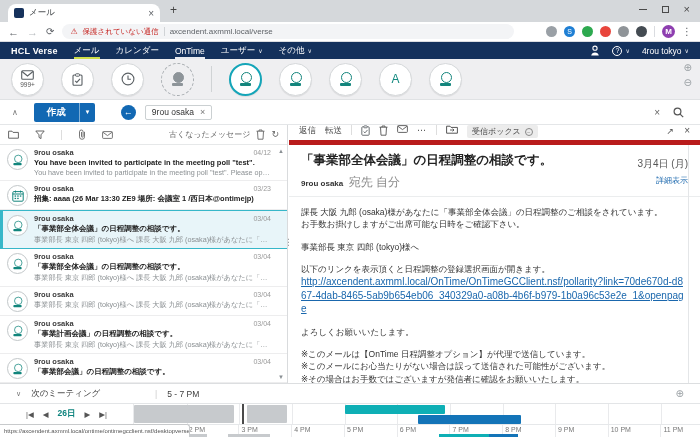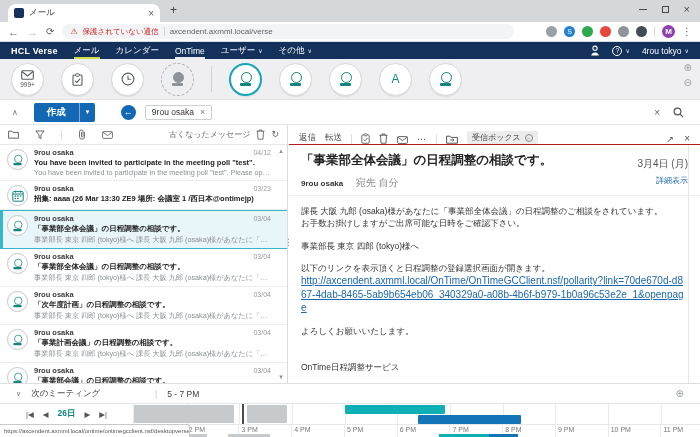--- a/index.html
+++ b/index.html
@@ -85,35 +85,35 @@
   .sender{font-weight:bold;font-size:7.5px;color:#3a3a3a;flex:1;white-space:nowrap;overflow:hidden;}
   .mdate{font-size:7px;color:#999;margin-left:4px;}
   .subj{font-size:7.5px;font-weight:bold;color:#222;white-space:nowrap;overflow:hidden;text-overflow:ellipsis;margin-top:1px;}
   .prev{font-size:7.2px;color:#8b9093;white-space:nowrap;overflow:hidden;text-overflow:ellipsis;margin-top:1px;}
   .item.sel{background:#e8f5f9;border-top:1px solid #37b7c9;border-bottom:1px solid #37b7c9;}
   .item.sel::before{content:"";position:absolute;left:0;top:0;bottom:0;width:3px;background:#37b7c9;}
   .scrollarrow{position:absolute;right:3px;font-size:6px;color:#8a9094;z-index:3;}
   .splitdots{position:absolute;left:284px;top:112px;color:#9aa0a4;font-size:9px;z-index:3;}
   
   #rpane{position:absolute;left:289px;right:0;top:0;bottom:0;}
-  .rptoolbar{height:20px;border-bottom:1px solid #b91c1c;display:flex;align-items:flex-end;padding:0 10px;gap:9px;font-size:8.5px;color:#444;}
+  .rptoolbar{height:20px;border-bottom:5px solid #b91c1c;display:flex;align-items:flex-start;padding:0 10px;gap:9px;font-size:8.5px;color:#444;}
   .rp-sep{width:1px;height:10px;background:#ddd;}
   .dots{font-size:9px;color:#555;letter-spacing:1px;}
   .fchip{background:#ececec;border-radius:2px;height:13px;display:flex;align-items:center;gap:4px;padding:0 5px;font-size:8px;color:#444;}
   .mcirc{width:8px;height:8px;border:1px solid #888;border-radius:50%;font-size:6px;line-height:6px;display:flex;align-items:center;justify-content:center;color:#888;}
   .rp-right{margin-left:auto;display:flex;align-items:center;gap:10px;color:#555;}
   .expand{font-size:9px;} .rpclose{font-size:10px;}
   .rpheader{padding:7px 12px 5px;border-bottom:1px solid #ebedee;position:relative;}
   .rpsubject{font-size:12.5px;font-weight:bold;color:#222;padding-right:72px;}
   .rpmeta{position:absolute;right:12px;top:8px;text-align:right;}
   .rpdate{font-size:10px;color:#555;}
   .rpdetails{font-size:8px;color:#1a67ad;margin-top:4px;display:block;}
   .fromline{margin-top:3px;}
   .rpsender{font-size:8px;font-weight:bold;color:#333;}
-  .rpto{font-size:10px;color:#8a8a8a;margin-left:8px;}
+  .rpto{font-size:12px;color:#8a8a8a;margin-left:1px;}
   .rpbody{padding:9px 12px;font-size:8.5px;color:#333;line-height:1.45;}
   .rpbody p{margin:0 0 10px;}
   .rpbody .notes{margin-bottom:0;}
   .rpbody .sig{margin-top:24px;}
   .bodylink{color:#1a67ad;text-decoration:underline;word-break:break-all;font-size:10px;display:inline-block;line-height:1.35;}
   .rpscroll{position:absolute;right:11px;top:20px;bottom:0;width:1px;background:#e4e6e8;}
   
   #meetingbar{top:383px;height:20px;background:#fff;border-top:1px solid #dcdee0;display:flex;align-items:center;padding:0 16px;gap:10px;font-size:8.5px;color:#3c3c3c;}
   .mb-chev{font-size:7px;color:#777;}
   .mb-link{color:#0e847e;margin-top:44px;}
@@ -392,21 +392,20 @@
         </div>
         <div class="item">
           <span class="av">
             <span class="pglyph s"></span>
           </span>
           <span class="ct">
             <span class="l1">
               <span class="sender">9rou osaka</span>
               <span class="mdate">03/04</span>
             </span>
-            <div class="subj">「次年度計画」の日程調整の相談です。</div>
             <div class="prev">事業部長 東京 四郎 (tokyo)様へ 課長 大阪 九郎 (osaka)様があなたに「次年度計画」の日程調整のご相談をされています。</div>
           </span>
         </div>
         <div class="item">
           <span class="av">
             <span class="pglyph s"></span>
           </span>
           <span class="ct">
             <span class="l1">
               <span class="sender">9rou osaka</span>
@@ -490,20 +489,25 @@
       <p>
         <span style="display:block;">課長 大阪 九郎 (osaka)様があなたに「事業部全体会議」の日程調整のご相談をされています。</span>
         <span style="display:block;">お手数お掛けしますがご出席可能な日時をご確認下さい。</span>
       </p>
       <p><span>事業部長 東京 四郎 (tokyo)様へ</span></p>
       <p>
         <span style="display:block;">以下のリンクを表示頂くと日程調整の登録選択画面が開きます。</span>
         <a class="bodylink">http://axcendent.axmml.local/OnTime/OnTimeGCClient.nsf/pollarity?link=70de670d-d867-4dab-8465-5ab9b654eb06_340329a0-a08b-4b6f-b979-1b0a96c53e2e_1&amp;openpage</a>
       </p>
       <p><span>よろしくお願いいたします。</span></p>
+      <p class="notes">
+        <span style="display:block;">※このメールは【OnTime 日程調整オプション】が代理で送信しています。</span>
+        <span style="display:block;">※このメールにお心当たりがない場合は誤って送信された可能性がございます。</span>
+        <span style="display:block;">※その場合はお手数ではございますが発信者に確認をお願いいたします。</span>
+      </p>
       <p class="sig"><span>OnTime日程調整サービス</span></p>
     </div>
     <div class="rpscroll"></div>
   </div>
 </div>
 
 <div class="band" id="meetingbar">
   <span class="mb-chev">∨</span>
   <span>次のミーティング</span>
   <span class="mb-link">何かしら</span>

